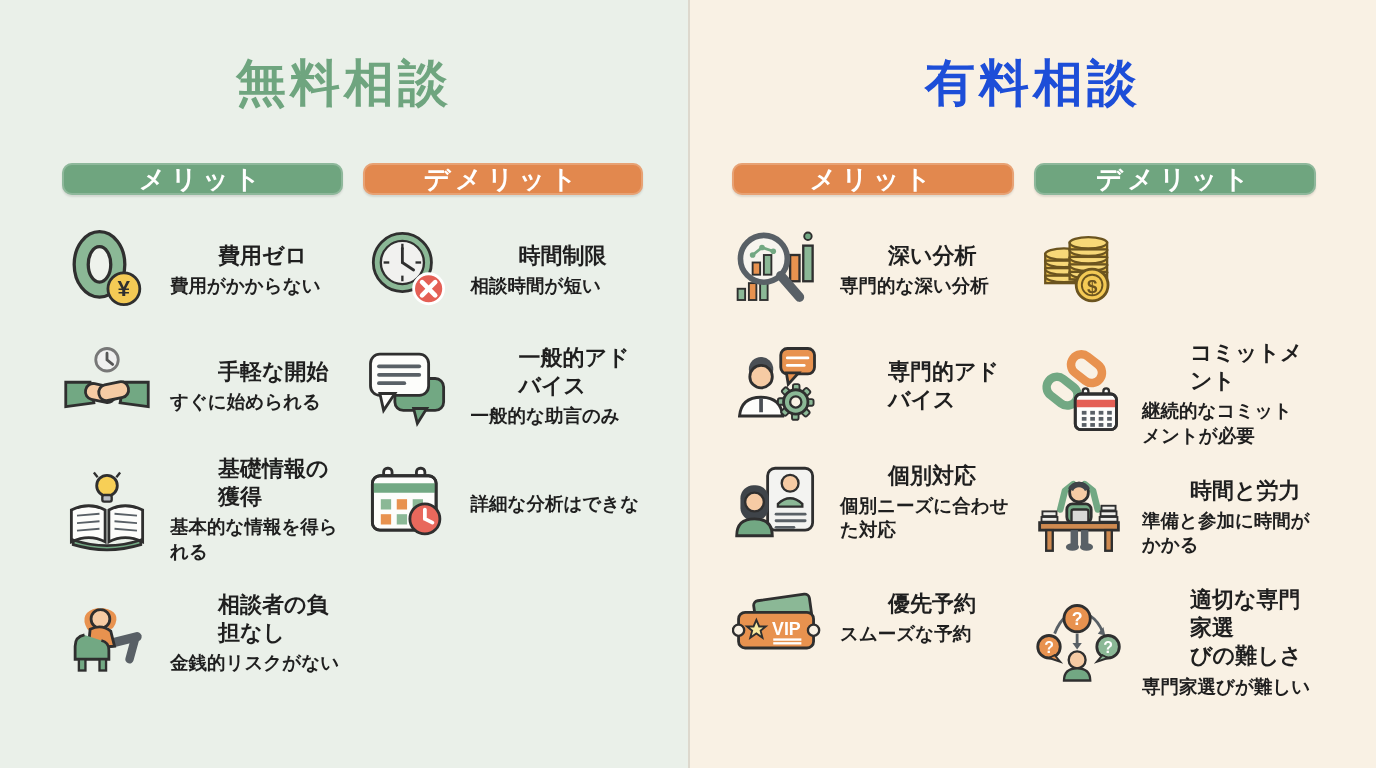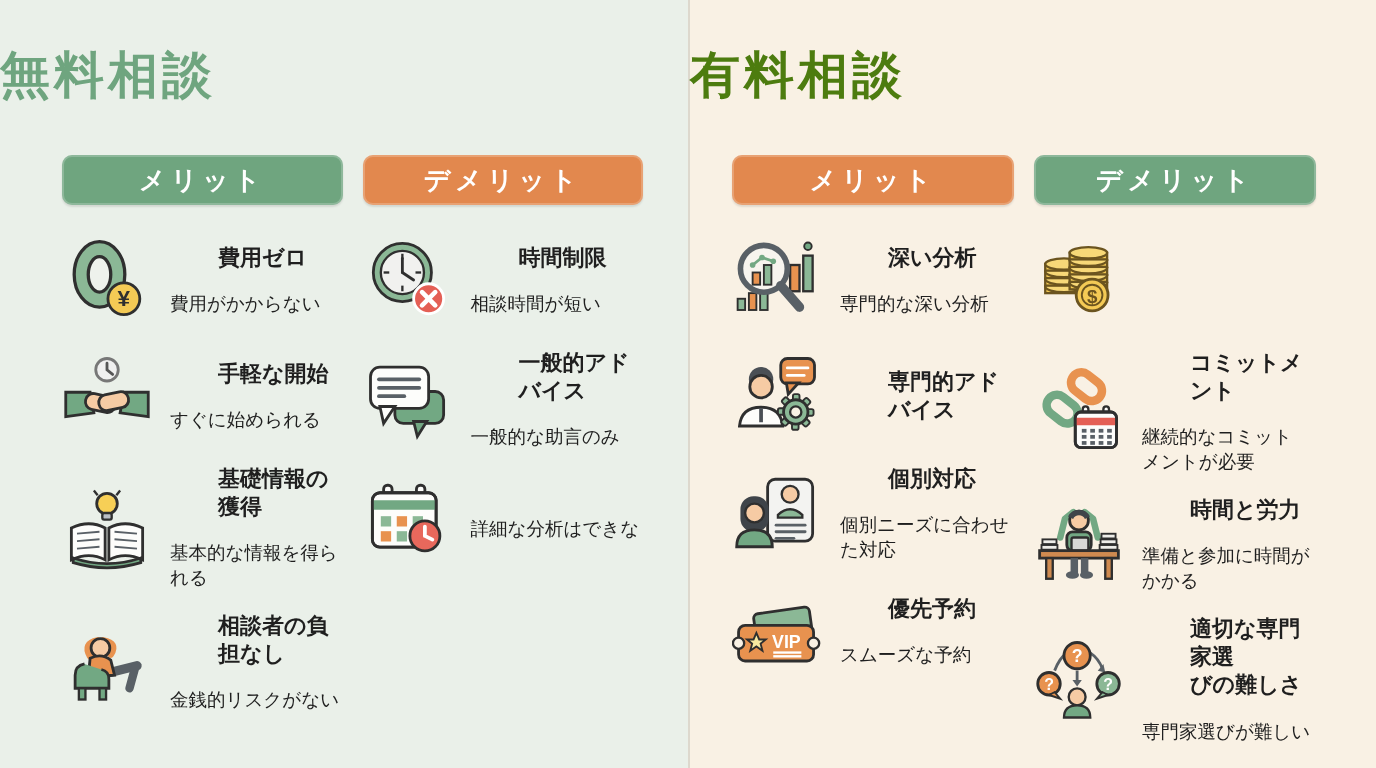--- a/index.html
+++ b/index.html
@@ -1,34 +1,34 @@
 <!DOCTYPE html>
 <html><head>
 <meta charset="utf-8">
 <style>
   * { margin:0; padding:0; box-sizing:border-box; }
   html,body { width:1376px; height:768px; overflow:hidden; }
   body { font-family:"Liberation Sans","DejaVu Sans",sans-serif; color:#1f1f1f; display:flex; }
   .half { width:688px; height:768px; }
   .half.right { border-left:2px solid #ddd8cd; }
-  .half-title { font-size:50px; font-weight:800; letter-spacing:4px; padding-top:42px; }
+  .half-title { text-align:center; font-size:50px; font-weight:800; letter-spacing:4px; padding-top:42px;margin-top:8px; }
   .cols { display:flex; gap:20px; margin-top:46px; }
   .half.left  .cols { padding:0 45px 0 62px; }
   .half.right .cols { padding:0 60px 0 42px; }
   .col { flex:1; min-width:0; }
-  .pill { height:50px; border-radius:10px; display:flex; align-items:center; justify-content:center;
+  .pill { height:32px; border-radius:10px; display:flex; align-items:center; justify-content:center;
           color:#fff; font-size:26px; font-weight:800; letter-spacing:5px;
           box-shadow:0 2px 2px rgba(0,0,0,0.10), inset 0 0 0 2px rgba(255,255,255,0.22); }
   .items { margin-top:28px; display:flex; flex-direction:column; gap:22px; }
   .item { display:flex; align-items:center; gap:18px; min-height:94px; }
   .icon { width:90px; height:90px; flex:0 0 90px; }
   .icon svg { width:90px; height:90px; display:block; }
   .txt { min-width:0; }
   .item-title { font-size:22px; font-weight:800; line-height:1.28; white-space:pre-line;margin-left:48px; }
-  .item-desc  { font-size:18.5px; font-weight:400; line-height:1.32; margin-top:20px; white-space:pre-line; }
+  .item-desc  { font-size:18.5px; font-weight:700; line-height:1.32; margin-top:4px; white-space:pre-line; }
 </style>
 </head>
 <body>
 
 <div class="half left" style="background: rgb(234, 240, 233);">
   <div class="half-title" style="color: rgb(111, 165, 127);">無料相談</div>
   <div class="cols">
       <div class="col">
         <div class="pill" style="background: rgb(111, 165, 127);">メリット</div>
         <div class="items">
@@ -182,21 +182,21 @@
             <div class="txt">
               <div class="item-desc">詳細な分析はできな</div>
             </div>
           </div>
         </div>
       </div>
     </div>
 </div>
 
 <div class="half right" style="background: rgb(249, 241, 228);">
-  <div class="half-title" style="color: #4d7c0f;">有料相談</div>
+  <div class="half-title" style="color: #1d4ed8;">有料相談</div>
   <div class="cols">
       <div class="col">
         <div class="pill" style="background: rgb(226, 136, 78);">メリット</div>
         <div class="items">
           <div class="item">
             <span class="icon">
               <svg viewBox="0 0 96 96">
                 <g>
                   <rect x="6" y="68" width="8" height="12" fill="#8bb896" stroke="#2f2f2f" stroke-width="2"></rect>
                   <rect x="18" y="62" width="8" height="18" fill="#e8924f" stroke="#2f2f2f" stroke-width="2"></rect>

